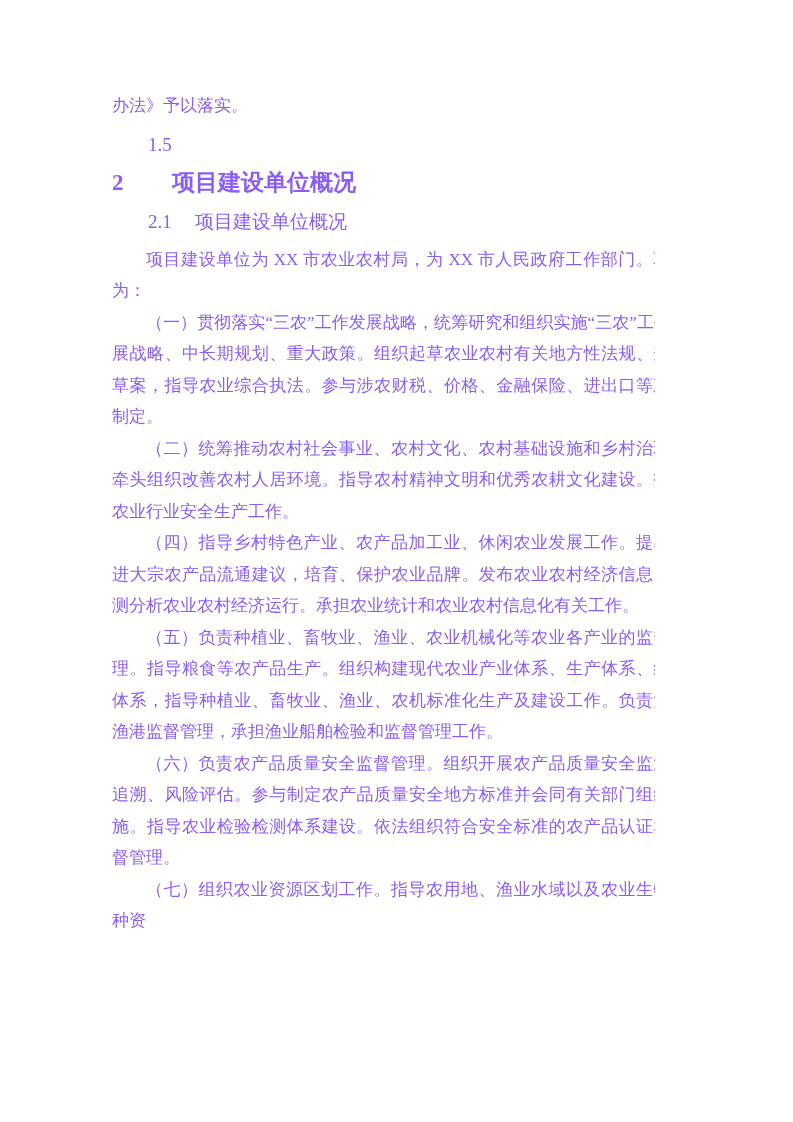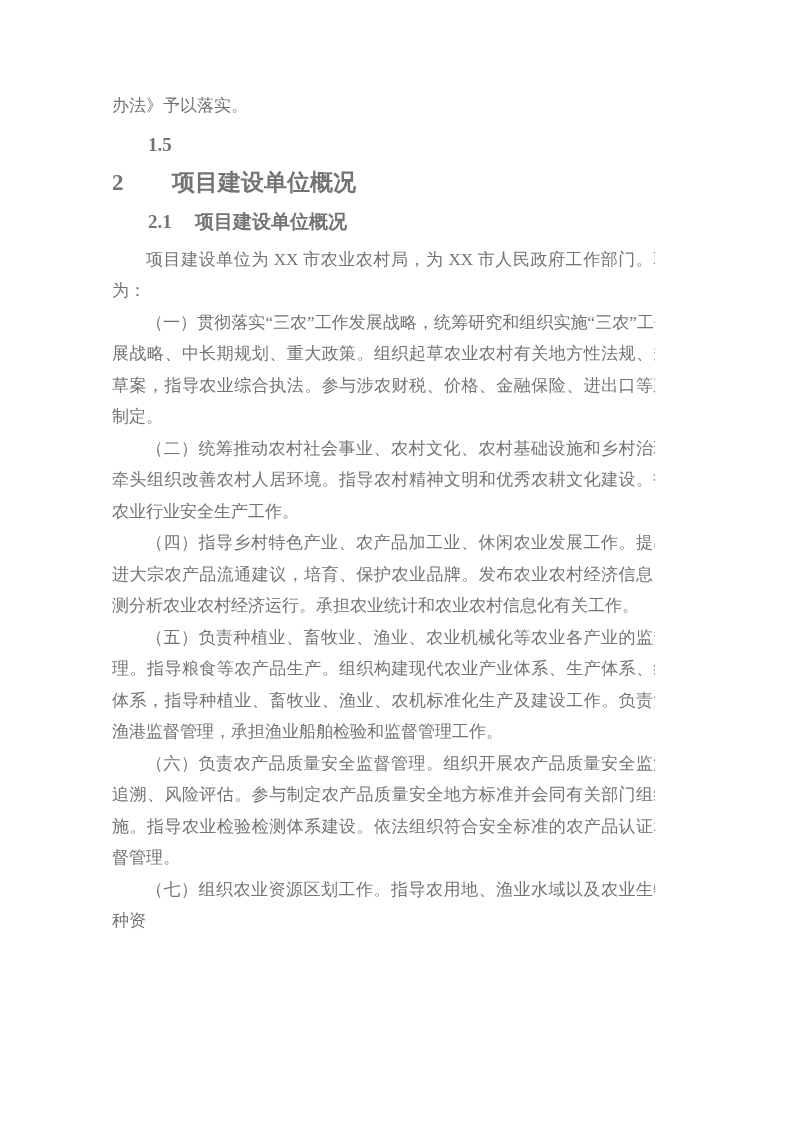--- a/index.html
+++ b/index.html
@@ -7,21 +7,21 @@
     padding: 0;
     background: #ffffff;
   }
   .page {
     position: relative;
     width: 655px;
     height: 1122px;
     background: #ffffff;
     overflow: hidden;
     font-family: "Liberation Serif", "DejaVu Serif", serif;
-    color: #737373;
+    color: #8b5cf6;
   }
   .content {
     position: absolute;
     left: 112px;
     top: 90px;
     width: 576px;
   }
   .para {
     font-size: 17px;
     line-height: 31.5px;
@@ -39,21 +39,21 @@
     font-size: 23px;
     line-height: 32px;
     margin: 4px 0 6px 0;
   }
   .h1 .num {
     flex: 0 0 60px;
   }
   .h2 {
     display: flex;
     align-items: baseline;
-    font-weight: bold;
+    font-weight: normal;
     font-size: 19px;
     line-height: 27px;
     margin: 9px 0 9px 0;
     padding-left: 36px;
   }
   .h2 .num {
     flex: 0 0 47px;
   }
 </style>
 </head>

